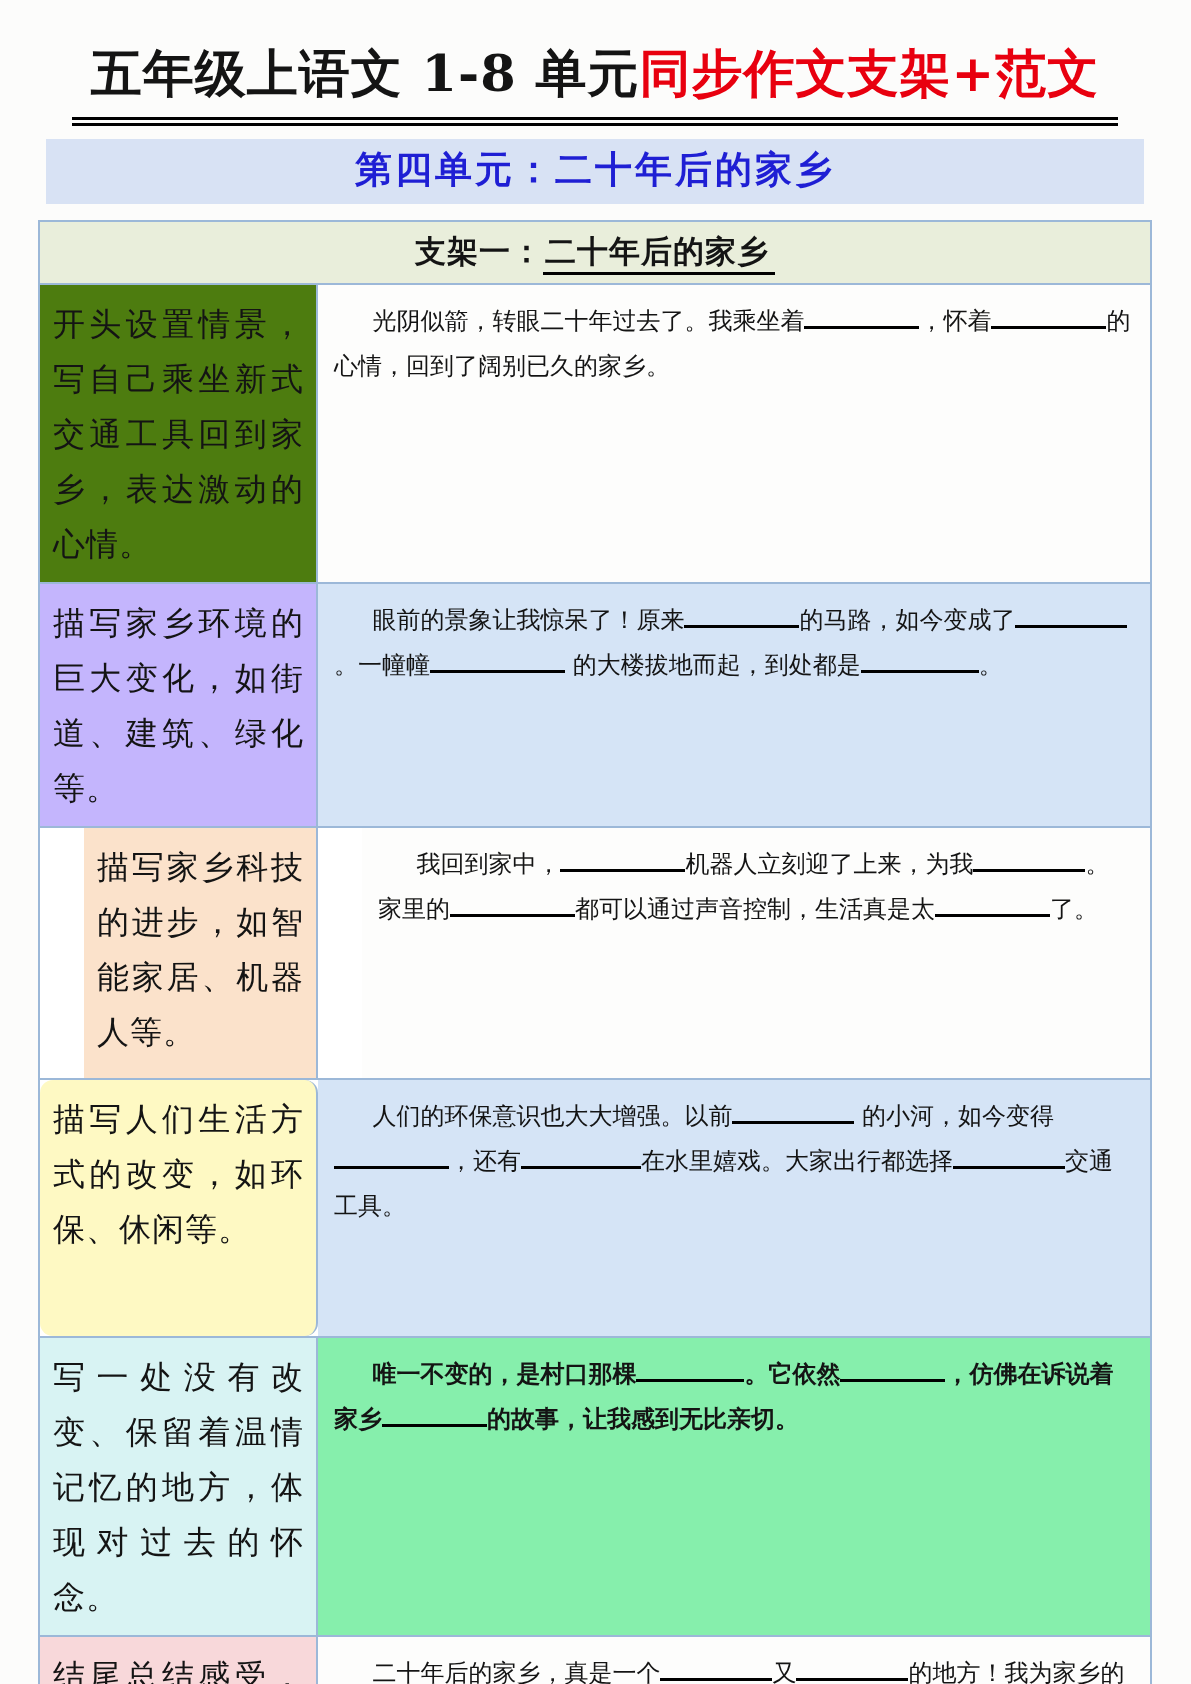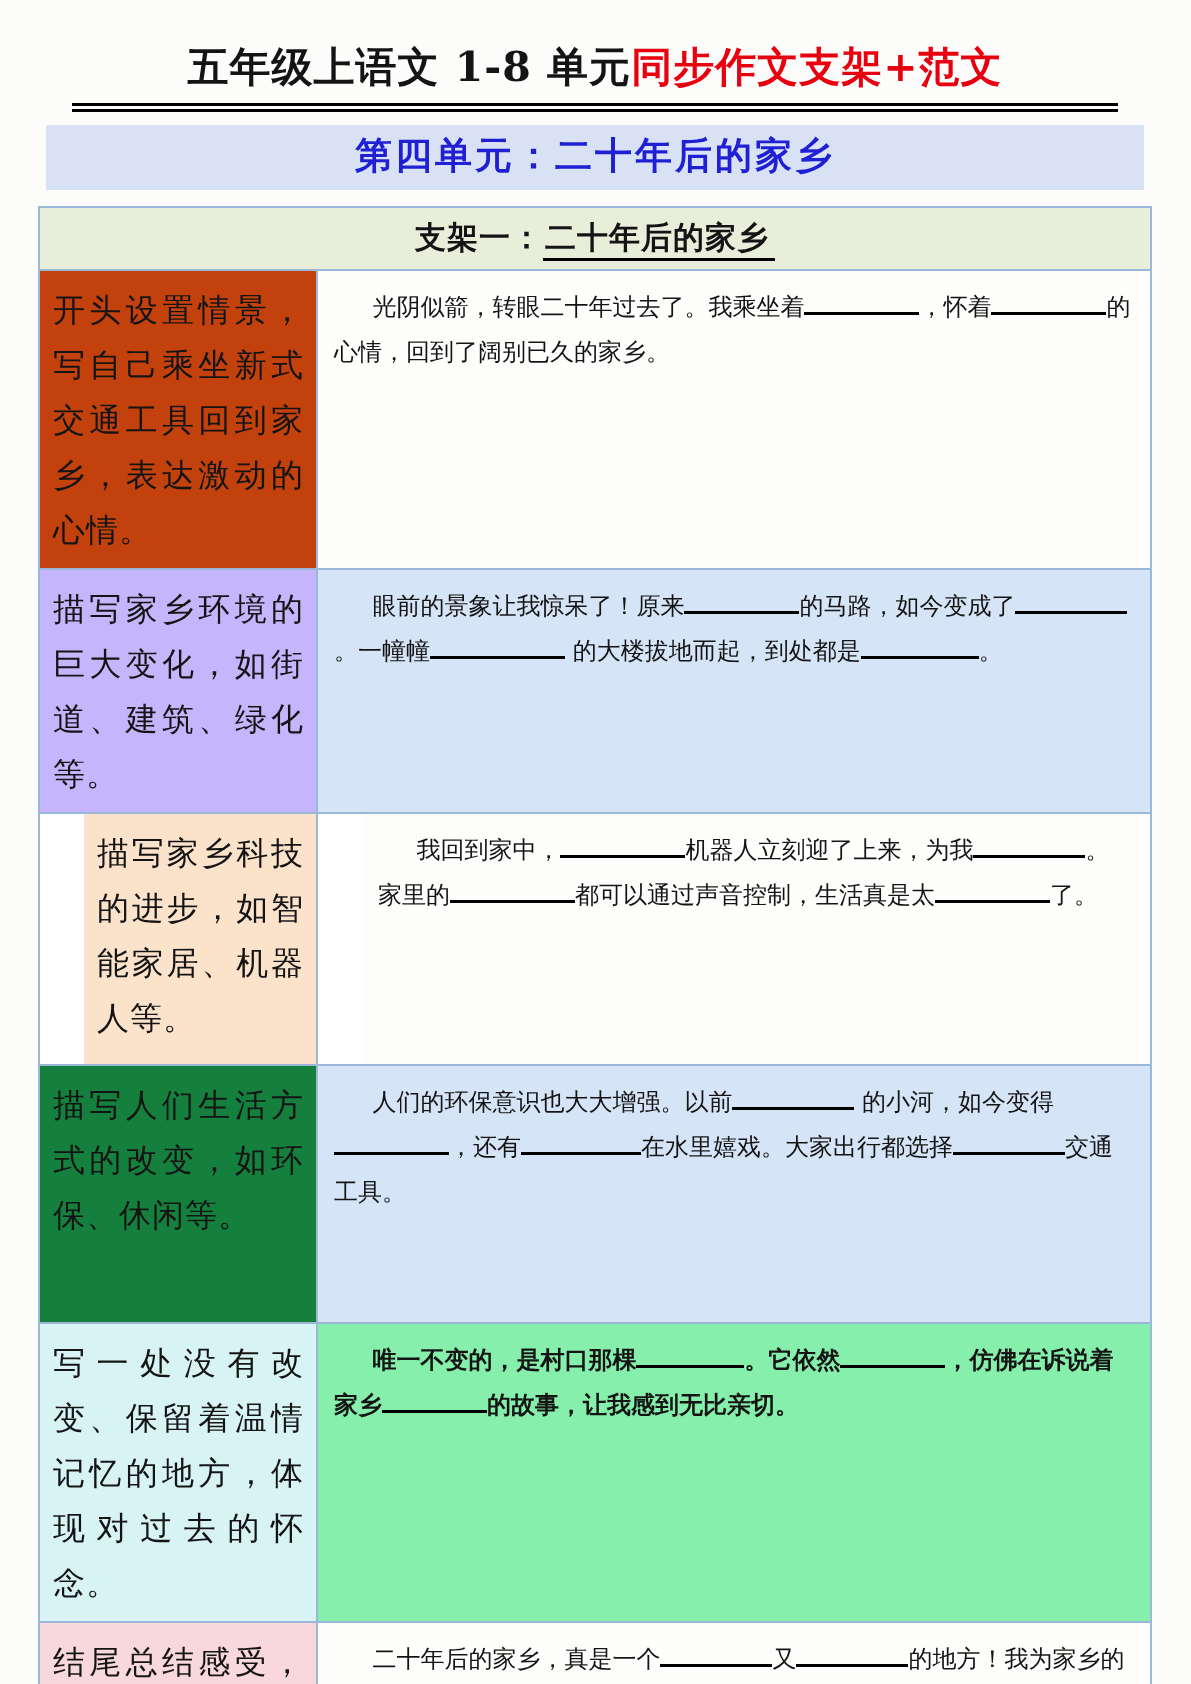--- a/index.html
+++ b/index.html
@@ -8,21 +8,21 @@
     width: 1191px; height: 1684px;
     background: #fcfcfb;
     font-family: "DejaVu Serif", "Liberation Serif", serif;
     color: #141414;
     overflow: hidden;
   }
   .page { padding: 34px 39px 0 38px; }
 
   .title {
     text-align: center;
-    font-size: 41px;
+    font-size: 51px;
     font-weight: bold;
     letter-spacing: 1px;
     white-space: nowrap;
     margin: 6px 34px 0 34px;
     padding-bottom: 8px;
     border-bottom: 9px double #000;
   }
   .title .red { color: var(--title-red); }
 
   .subtitle {
@@ -86,42 +86,42 @@
   </div>
 
   <div class="subtitle">第四单元：二十年后的家乡</div>
 
   <div class="sheet">
     <div class="sheet-header">
       <span>支架一：</span><span class="underlined">二十年后的家乡</span>
     </div>
     <div id="rows">
   <div class="row">
-    <div class="note-cell" style="background: #c2410c;">开头设置情景，写自己乘坐新式交通工具回到家乡，表达激动的心情。</div>
+    <div class="note-cell" style="background: #4d7c0f;">开头设置情景，写自己乘坐新式交通工具回到家乡，表达激动的心情。</div>
     <div class="content-cell" style="background: rgb(253, 253, 252);">
       <p class="content"><span>光阴似箭，转眼二十年过去了。我乘坐着</span><span class="blank" style="width: 115px;"></span><span>，怀着</span><span class="blank" style="width: 115px;"></span><span>的心情，回到了阔别已久的家乡。</span></p>
     </div>
   </div>
 
   <div class="row">
     <div class="note-cell" style="background: #c4b5fd;">描写家乡环境的巨大变化，如街道、建筑、绿化等。</div>
     <div class="content-cell" style="background: rgb(213, 228, 246);">
       <p class="content"><span>眼前的景象让我惊呆了！原来</span><span class="blank" style="width: 115px;"></span><span>的马路，如今变成了</span><span class="blank" style="width: 112px;"></span><span>。一幢幢</span><span class="blank" style="width: 135px;"></span><span> 的大楼拔地而起，到处都是</span><span class="blank" style="width: 118px;"></span><span>。</span></p>
     </div>
   </div>
 
   <div class="row">
     <div class="note-cell" style="background: rgb(251, 226, 203);">描写家乡科技的进步，如智能家居、机器人等。</div>
     <div class="content-cell" style="background: rgb(253, 253, 252);">
       <p class="content"><span>我回到家中，</span><span class="blank" style="width: 125px;"></span><span>机器人立刻迎了上来，为我</span><span class="blank" style="width: 112px;"></span><span>。家里的</span><span class="blank" style="width: 125px;"></span><span>都可以通过声音控制，生活真是太</span><span class="blank" style="width: 115px;"></span><span>了。</span></p>
     </div>
   </div>
 
   <div class="row">
-    <div class="note-cell" style="background: #15803d;">描写人们生活方式的改变，如环保、休闲等。</div>
+    <div class="note-cell" style="background: #fef9c3; border-radius: 13px;">描写人们生活方式的改变，如环保、休闲等。</div>
     <div class="content-cell" style="background: rgb(213, 228, 246);">
       <p class="content"><span>人们的环保意识也大大增强。以前</span><span class="blank" style="width: 122px;"></span><span> 的小河，如今变得</span><span class="blank" style="width: 115px;"></span><span>，还有</span><span class="blank" style="width: 120px;"></span><span>在水里嬉戏。大家出行都选择</span><span class="blank" style="width: 112px;"></span><span>交通工具。</span></p>
     </div>
   </div>
 
   <div class="row">
     <div class="note-cell" style="background: rgb(216, 243, 243);">写一处没有改变、保留着温情记忆的地方，体现对过去的怀 念。</div>
     <div class="content-cell" style="background: #86efac; font-weight: bold;">
       <p class="content"><span>唯一不变的，是村口那棵</span><span class="blank" style="width: 108px;"></span><span>。它依然</span><span class="blank" style="width: 105px;"></span><span>，仿佛在诉说着家乡</span><span class="blank" style="width: 105px;"></span><span>的故事，让我感到无比亲切。</span></p>
     </div>

